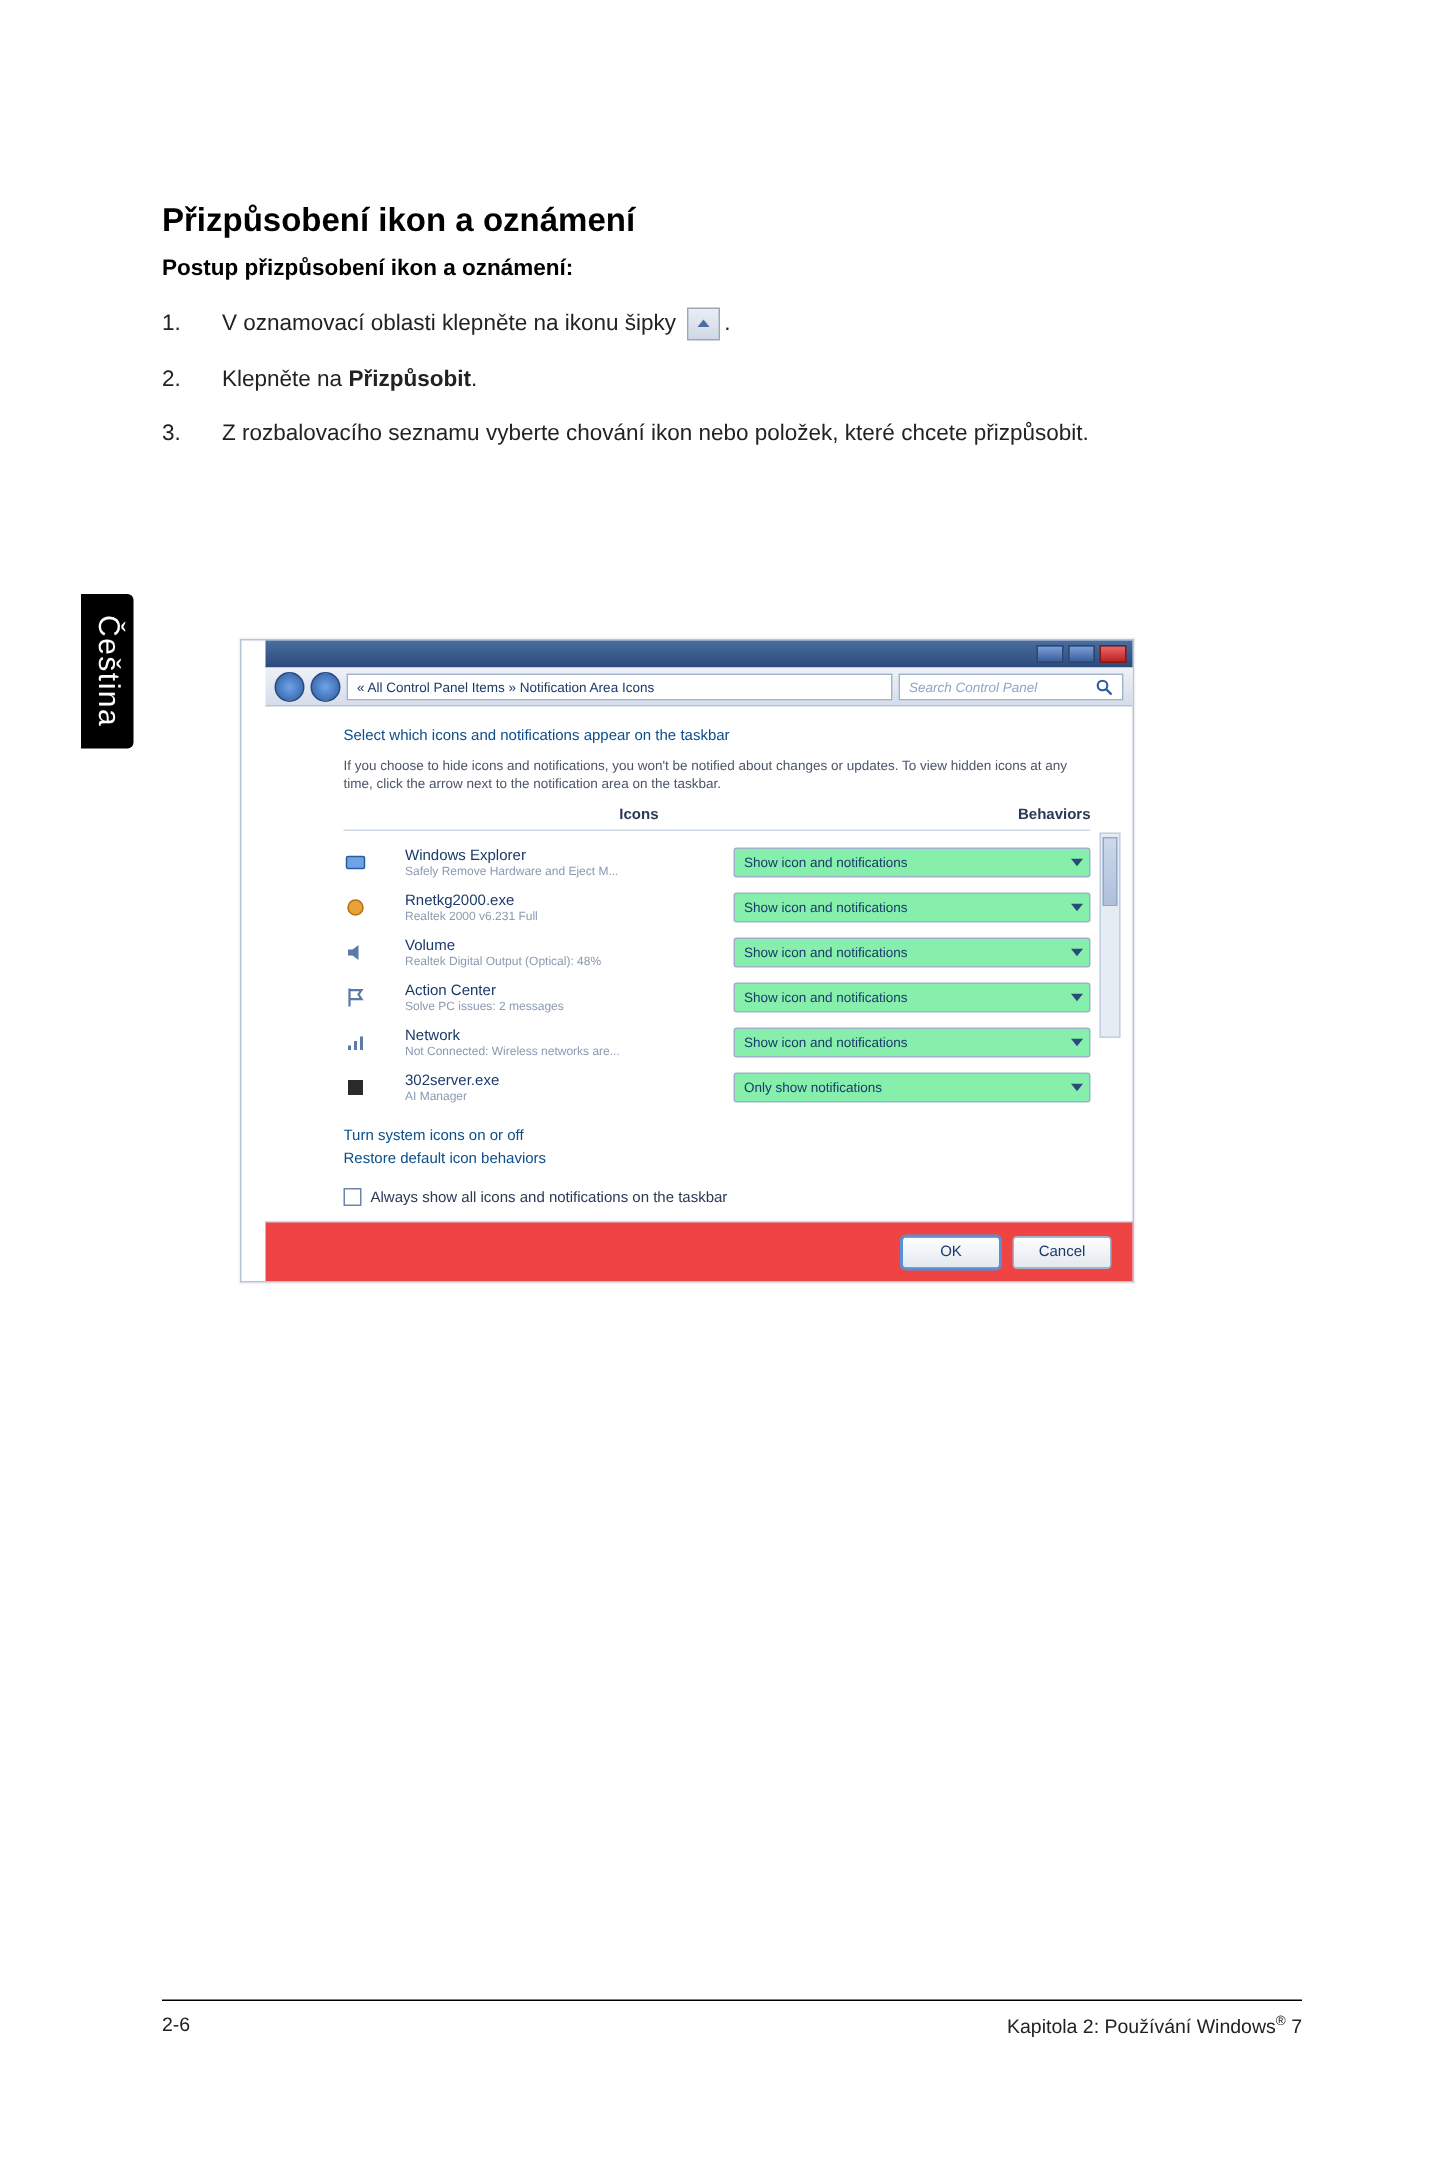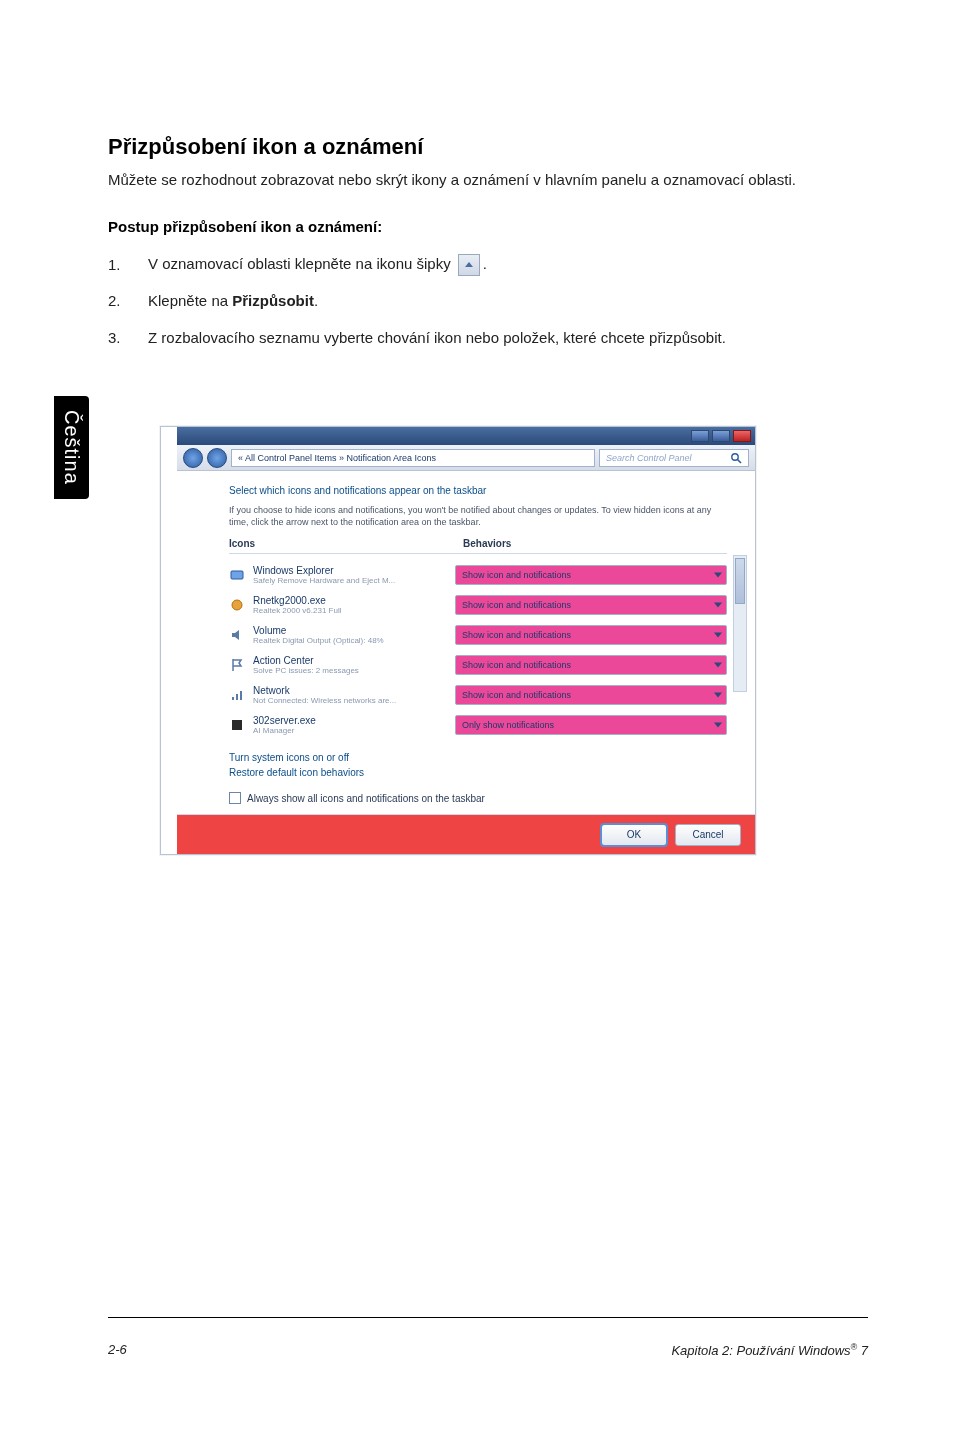--- a/index.html
+++ b/index.html
@@ -105,30 +105,30 @@
       white-space: nowrap; overflow: hidden;
     }
     .searchbox {
       width: 150px; height: 18px; background:#fff; border:1px solid #9fb1cc;
       display:flex; align-items:center; padding:0 6px; color:#8ea6c8; font-size:9px; font-style:italic;
     }
     .searchbox .mag { width:12px;height:12px;margin-left:auto; }
     .body-area { padding: 14px 28px 10px 52px; position: relative; }
     .win-title { color:#0b4e8a; font-size:10px; margin-bottom:8px; }
     .win-desc { color:#4a5568; font-size:9px; line-height:1.35; margin-bottom:10px; }
-    .cols { display:flex; gap: 24px; font-weight:bold; color:#2a3a55; font-size:10px; margin-bottom:4px;}
+    .cols { display:flex; gap: 24px; font-weight:bold; color:#2a3a55; font-size:10px; margin-bottom:4px;text-align:right;}
     .col-icons{ width:210px; } .col-beh{ flex:1; }
     .divider{ border-top:1px solid #cfd8e6; margin-bottom:6px;}
-    .row { display:flex; align-items:center; gap:8px; padding:5px 0; }
+    .row { display:flex; align-items:center; gap:25px; padding:5px 0; }
     .ricon { width:16px;height:16px; display:flex;align-items:center;justify-content:center; flex-shrink:0; }
     .rmain { width: 194px; }
     .rname { color:#1a3a6a; font-size:10px; line-height:1.1;}
     .rsub  { color:#8a99b0; font-size:8px; }
     .combo {
-      flex:1; height:20px; background:#ec4899; border:1px solid #9fb1cc; border-radius:2px;
+      flex:1; height:20px; background:#86efac; border:1px solid #9fb1cc; border-radius:2px;
       display:flex;align-items:center; padding:0 6px; color:#1a3a6a; font-size:9px; position:relative;
     }
     .combo::after{
       content:""; position:absolute; right:4px; top:50%; width:0;height:0;
       border-left:4px solid transparent;border-right:4px solid transparent;border-top:5px solid #2a4a7a;
       transform:translateY(-50%);
     }
     .scrollbar{ position:absolute; right:8px; top:84px; bottom:58px; width:14px; background:#e6ecf4; border:1px solid #c3cfe0;}
     .scrollthumb{ position:absolute; left:1px; right:1px; top:2px; height:46px; background:linear-gradient(#cdd9eb,#aebfda); border:1px solid #93a8c8;}
     .links { padding: 2px 28px 8px 52px; }
@@ -137,37 +137,35 @@
     .chk { width:12px;height:12px; border:1px solid #6c86a8; background:#fff;}
     .btnbar{ height:40px; background:#ef4444; border-top:1px solid #cfd8e6; display:flex;align-items:center;justify-content:flex-end;gap:8px;padding:0 14px;}
     .btn { min-width:66px; height:22px; background:linear-gradient(#fefefe,#e3e8ef); border:1px solid #9fb1cc; border-radius:3px; font-size:10px; display:flex;align-items:center;justify-content:center; color:#1a3a6a;}
     .btn.primary{ outline:2px solid #5a8fd8; outline-offset:-1px;}
 
     .footer {
       position: absolute;
       left: 108px; right: 86px;
       bottom: 80px;
       border-top: 1px solid #000;
-      padding-top: 24px;
+      padding-top: 8px;
       font-size: 13px;
       display: flex; justify-content: space-between;
       color: #222;
-      font-style: italic;
     }
     sup { font-size: 9px; }
   </style>
 </head>
 <body>
 
 <div class="page">
   <div class="side-tab">Čeština</div>
 
   <div class="content">
     <h2 class="section-title">Přizpůsobení ikon a oznámení</h2>
-    <p class="intro">Můžete se rozhodnout zobrazovat nebo skrýt ikony a oznámení v hlavním panelu a oznamovací oblasti.</p>
     <p class="subheading">Postup přizpůsobení ikon a oznámení:</p>
 
     <ol class="steps">
       <li>
         <span>
           <span>V oznamovací oblasti klepněte na ikonu šipky </span>
           <span class="arrow-icon-box">
             <svg viewBox="0 0 10 10">
                 <path d="M5 2 L9 7 L1 7 Z" fill="#4a6ea0"></path>
               </svg>

